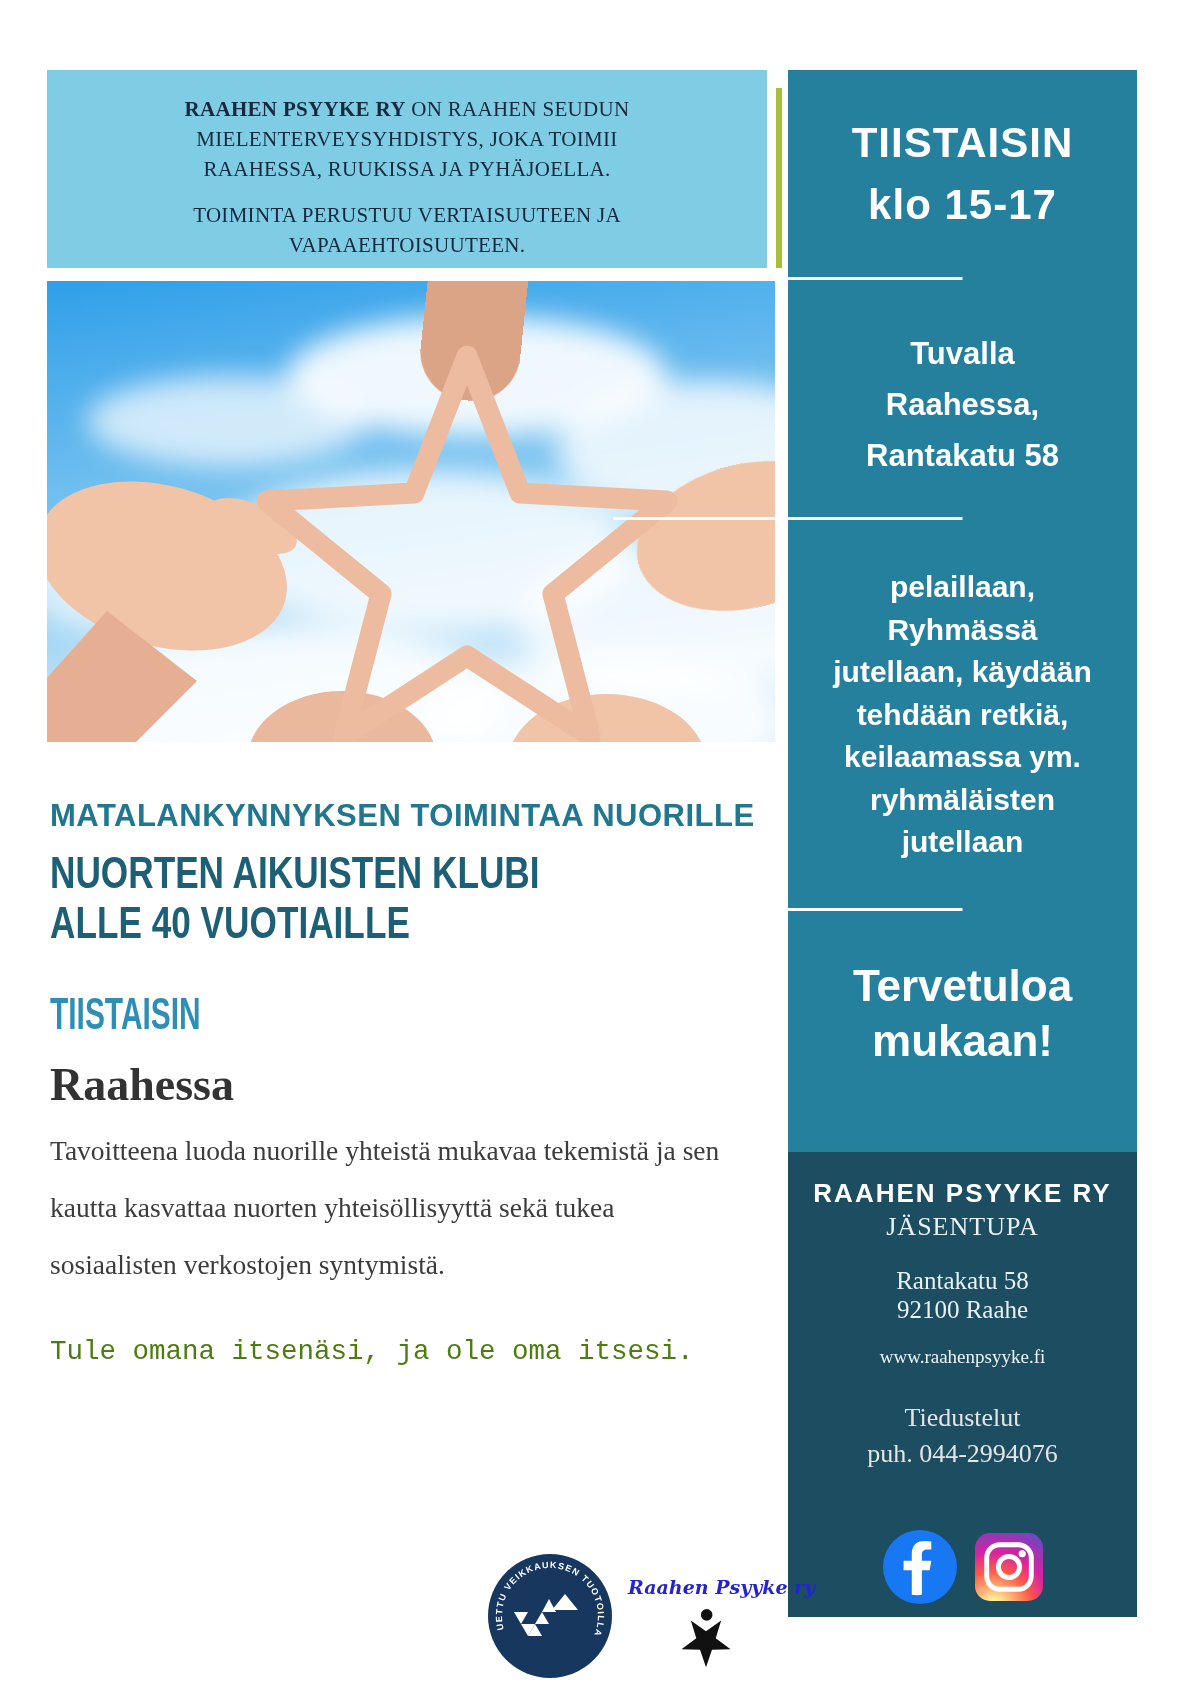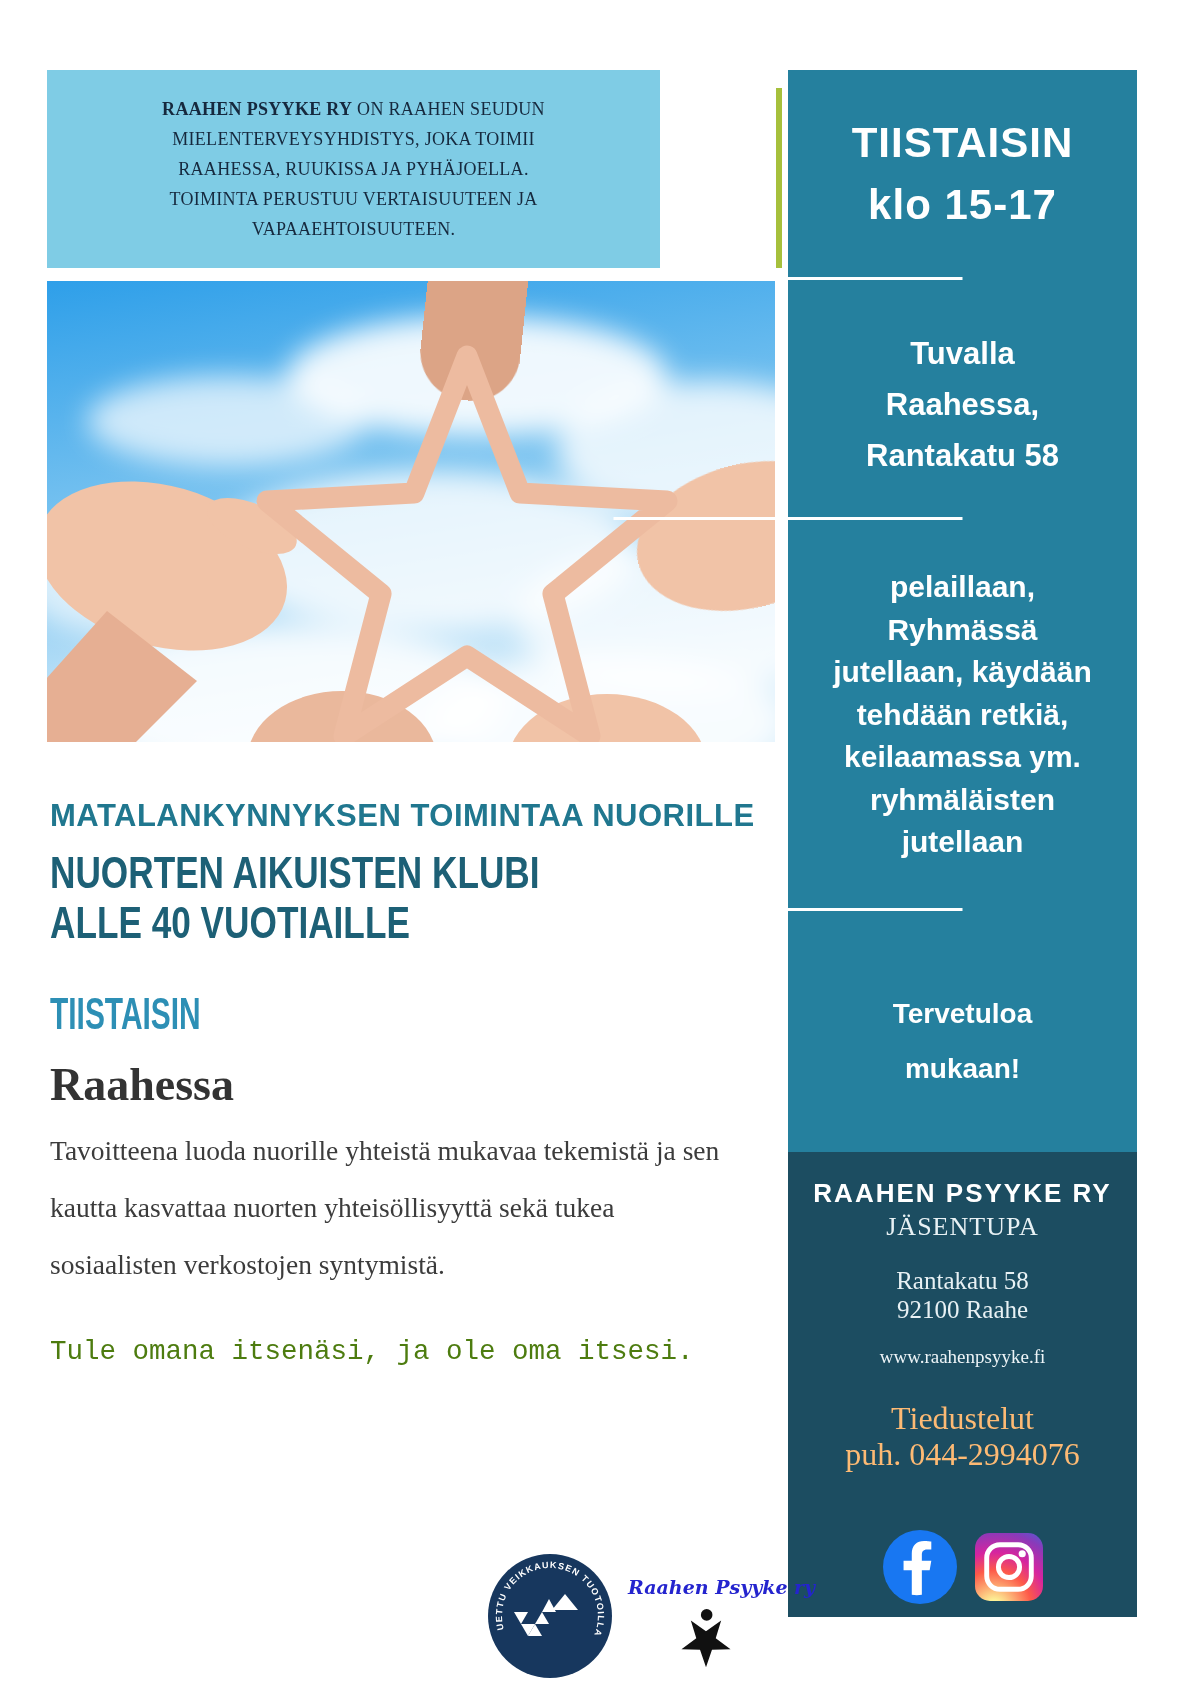--- a/index.html
+++ b/index.html
@@ -7,26 +7,26 @@
     --accent_green:#A6C03C; --facebook_blue:#1877F2; --veikkaus_navy:#17375E;
     --kicker_teal:#20778F; --title_teal:#1D6076; --weekday_blue:#2D8FB5;
   }
   *{margin:0;padding:0;box-sizing:border-box}
   html,body{background:#fff}
   body{width:1190px;height:1683px;position:relative;overflow:hidden;
        font-family:"Liberation Sans",sans-serif;}
   .page{position:absolute;inset:0;background:#fff}
 
   
-  .infobox{position:absolute;left:47px;top:70px;width:613px;height:198px;
+  .infobox{position:absolute;left:47px;top:70px;width:720px;height:198px;
     background:var(--infobox_blue);text-align:center;color:#16293E;
-    font-family:"Liberation Serif",serif;font-size:18px;line-height:30px;
+    font-family:"Liberation Serif",serif;font-size:21px;line-height:30px;
     padding:24px 92px 0;letter-spacing:.3px}
   .infobox .b{font-weight:bold}
-  .infobox p+p{}
+  .infobox p+p{margin-top:16px}
   .green-stripe{position:absolute;left:776px;top:88px;width:6px;height:180px;
     background:var(--accent_green)}
 
   
   .photo{position:absolute;left:47px;top:281px;width:728px;height:461px;overflow:hidden}
   .photo svg{display:block;width:100%;height:100%}
 
   
   .kicker{position:absolute;left:50px;top:798px;font-size:31px;font-weight:bold;
     color:var(--kicker_teal);letter-spacing:.5px;white-space:nowrap}
@@ -48,31 +48,31 @@
     background:var(--sidebar_teal);color:#fff;text-align:center}
   .sidebar>div{position:absolute;left:0;width:100%}
   .side-big{font-size:42px;font-weight:bold;letter-spacing:1px;line-height:46px}
   .side-tiistaisin{top:50px}
   .side-klo{top:112px}
   .divider{position:absolute;left:50%;transform:translateX(-50%);width:74px;height:3px;
     background:#fff}
   .div1{top:207px}.div2{top:447px}.div3{top:838px}
   .side-place{top:258px;font-size:31px;font-weight:bold;line-height:51px}
   .side-activities{top:496px;font-size:30px;font-weight:bold;line-height:42.5px}
-  .side-welcome{top:916px;font-size:28px;font-weight:bold;line-height:55px}
+  .side-welcome{top:888px;font-size:44px;font-weight:bold;line-height:55px}
 
   
   .sidefoot{position:absolute;left:788px;top:1152px;width:349px;height:465px;
     background:var(--sidebar_dark);color:#fff;text-align:center}
   .sidefoot>div{position:absolute;left:0;width:100%}
   .foot-org{top:26px;font-size:26px;font-weight:bold;letter-spacing:2px}
   .foot-sub{top:60px;font-family:"Liberation Serif",serif;font-size:26px;letter-spacing:1px;color:#E8F1F4}
   .foot-addr{top:114px;font-family:"Liberation Serif",serif;font-size:25px;line-height:29px;color:#E8F1F4}
   .foot-web{top:194px;font-family:"Liberation Serif",serif;font-size:19px;color:#EDF4F7}
-  .foot-contact{top:248px;font-family:"Liberation Serif",serif;font-size:32px;line-height:36px;color:#fdba74}
+  .foot-contact{top:248px;font-family:"Liberation Serif",serif;font-size:26px;line-height:36px;color:#e5e5e5}
   .socials{top:378px;display:flex;justify-content:center;align-items:center;gap:18px}
   .fb-icon{width:74px;height:74px;border-radius:50%;background:var(--facebook_blue);
     display:flex;align-items:center;justify-content:center}
   .ig-icon{width:68px;height:68px;border-radius:15px;
     background:radial-gradient(circle at 28% 110%, #fdf497 0%, #fdf497 8%, #fd5949 42%, #d6249f 62%, #8a3ab9 85%, #515bd4 100%);
     display:flex;align-items:center;justify-content:center}
 
   
   .veikkaus{position:absolute;left:488px;top:1554px;width:124px;height:124px}
   .psyyke-script{position:absolute;left:628px;top:1576px;width:155px;text-align:center;

